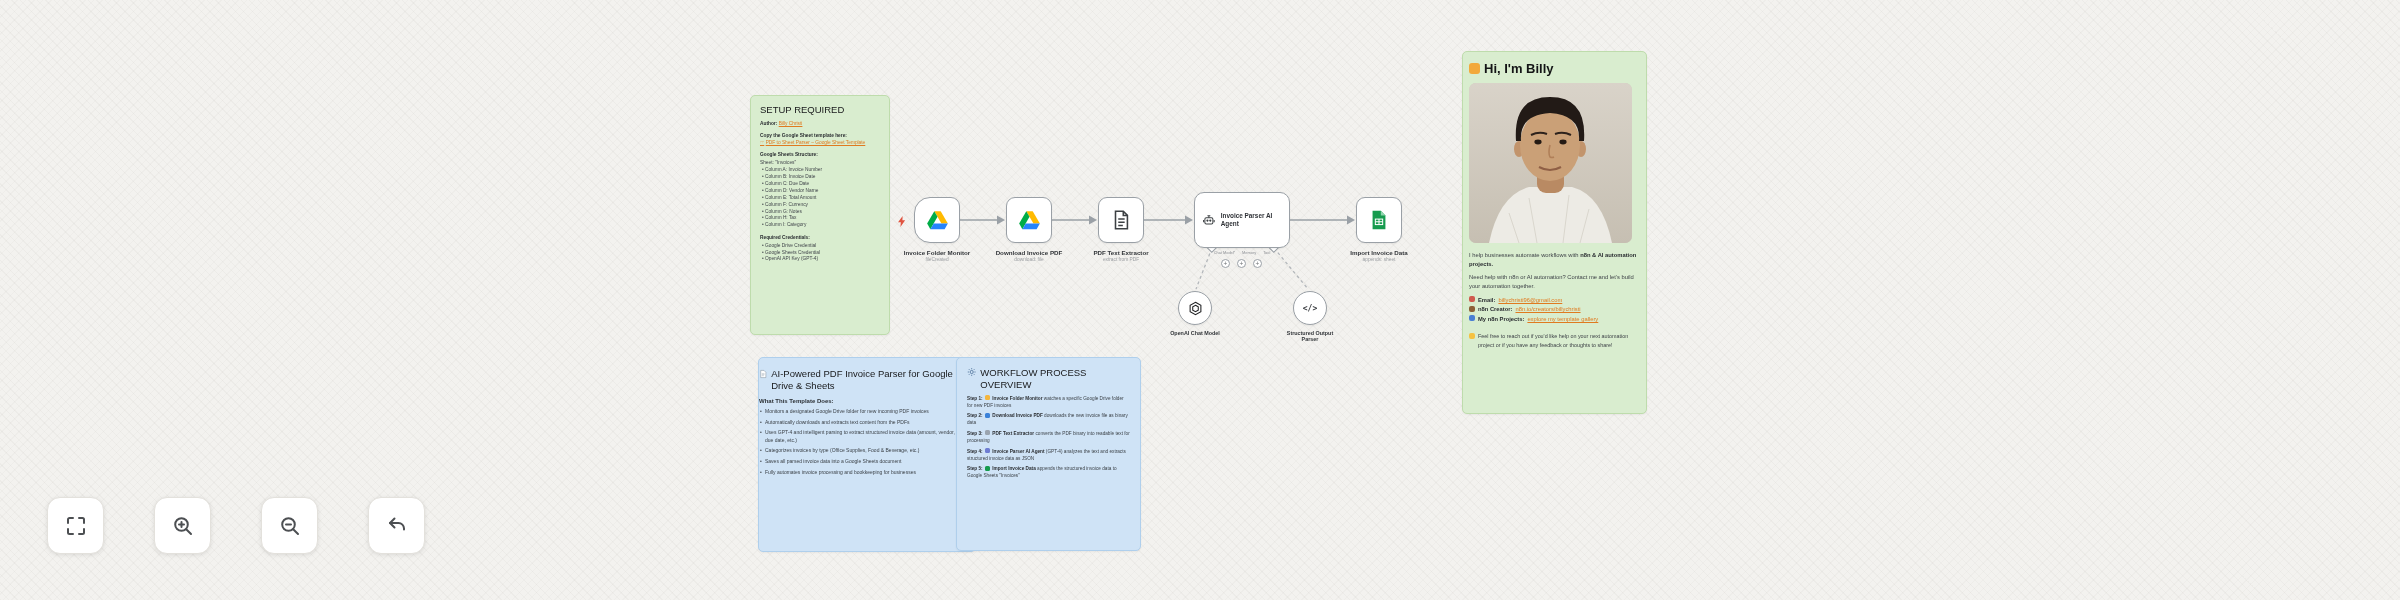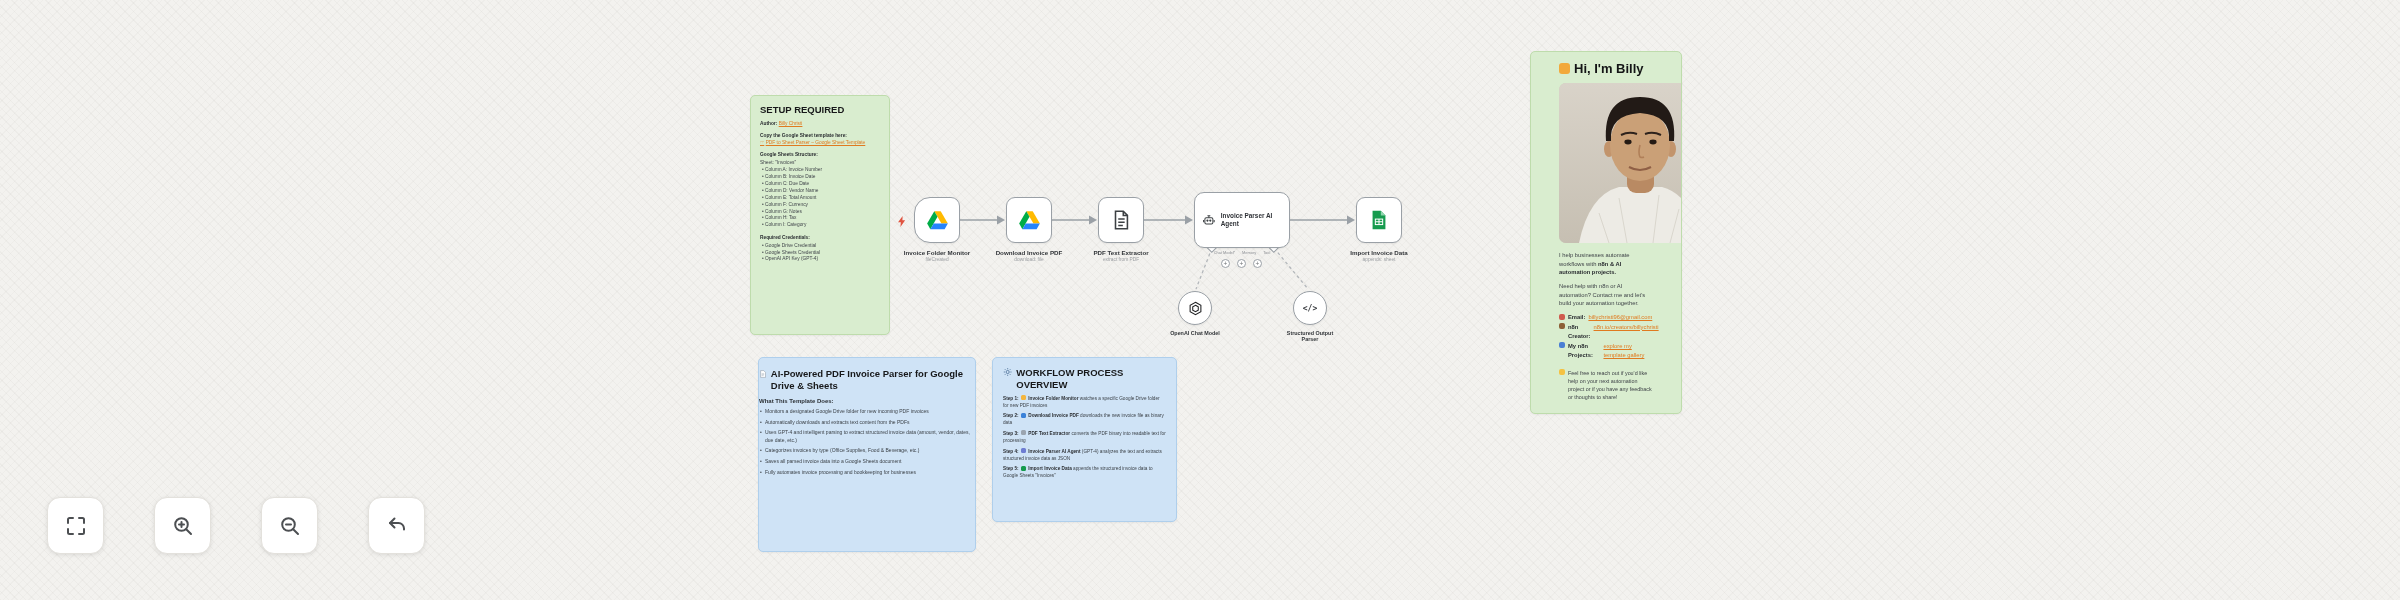--- a/index.html
+++ b/index.html
@@ -10,47 +10,47 @@
     background-image:
       repeating-linear-gradient(45deg,rgba(120,115,105,.05) 0 1px,transparent 1px 6px),
       repeating-linear-gradient(135deg,rgba(120,115,105,.04) 0 1px,transparent 1px 6px);}
 
   .wires{position:absolute;left:0;top:0;pointer-events:none}
 
   
   .sticky{position:absolute;border-radius:5px;overflow:hidden;box-shadow:0 1px 2px rgba(0,0,0,.05)}
   .green{background:#d9edcf;border:1px solid #bedcac}
   .blue{background:#cfe3f6;border:1px solid #afcfec}
-  .s-title{font-size:9.5px;font-weight:700;color:#17181a;line-height:1.25;margin-bottom:4px}
+  .s-title{font-size:9.5px;font-weight:400;color:#17181a;line-height:1.25;margin-bottom:4px}
   .micro{font-size:4.8px;line-height:1.5;color:#41454b}
   .b{font-weight:700;color:#2a2d31}
   .lnk{color:#e07a1f;text-decoration:underline;cursor:pointer}
   .mt{margin-top:5px}
   .s-list{list-style:none;margin:1px 0 0 2px}
   .s-list li{font-size:4.8px;line-height:1.45;color:#41454b}
   .s-list li::before{content:"• "}
 
   #setup-sticky{left:750px;top:95px;width:140px;height:240px;padding:8px 9px}
 
   #parser-sticky{left:758px;top:357px;width:218px;height:195px;padding:10px 0}
   #parser-sticky .s-title{display:flex;gap:4px;align-items:flex-start}
   .subhead{font-size:6px;font-weight:700;margin:6px 0 4px;color:#2c3136}
   .p-list{list-style:none}
   .p-list li{font-size:5px;line-height:1.45;margin-bottom:3.5px;padding-left:6px;position:relative;color:#3c4248}
   .p-list li::before{content:"•";position:absolute;left:1px}
 
-  #overview-sticky{left:992px;top:357px;width:185px;height:165px;padding:9px 10px}
+  #overview-sticky{left:956px;top:357px;width:185px;height:194px;padding:9px 10px}
   #overview-sticky .s-title{display:flex;gap:4px;align-items:flex-start}
   .step{font-size:4.7px;line-height:1.5;margin-bottom:3.5px;color:#3c4248}
   .si{display:inline-block;width:5px;height:5px;border-radius:1.5px;vertical-align:-0.5px;margin:0 1px}
   .si-folder{background:#f4b63f}.si-down{background:#3b82d9}.si-doc{background:#9aa4af}
   .si-bot{background:#6e7dd2}.si-sheet{background:#169b4e}
 
   
-  #billy-sticky{left:1530px;top:51px;width:152px;height:363px;padding:9px 28px;color:#3f4348}
+  #billy-sticky{left:1462px;top:51px;width:185px;height:363px;padding:9px 6px;color:#3f4348}
   .billy-title{display:flex;align-items:center;gap:4px;font-size:13px;font-weight:700;color:#141516;margin-bottom:7px}
   .wave{width:11px;height:11px;border-radius:3px;background:#f2a93b;flex:none}
   .photo{width:163px;height:160px;border-radius:7px;overflow:hidden;margin-bottom:8px;background:#cfc8bc}
   .bp{font-size:5.8px;line-height:1.5;margin-bottom:5px}
   .contact-row{display:flex;gap:3px;font-size:5.8px;line-height:1.65;align-items:baseline}
   .ci{width:6px;height:6px;border-radius:2px;flex:none;position:relative;top:.5px}
   .ci-mail{background:#cf5b4e}.ci-case{background:#8d6037}.ci-globe{background:#4a7fd4}.ci-bulb{background:#f5c242}
   .footer-row{display:flex;gap:3px;margin-top:8px;font-size:5.4px;line-height:1.5}
 
   

